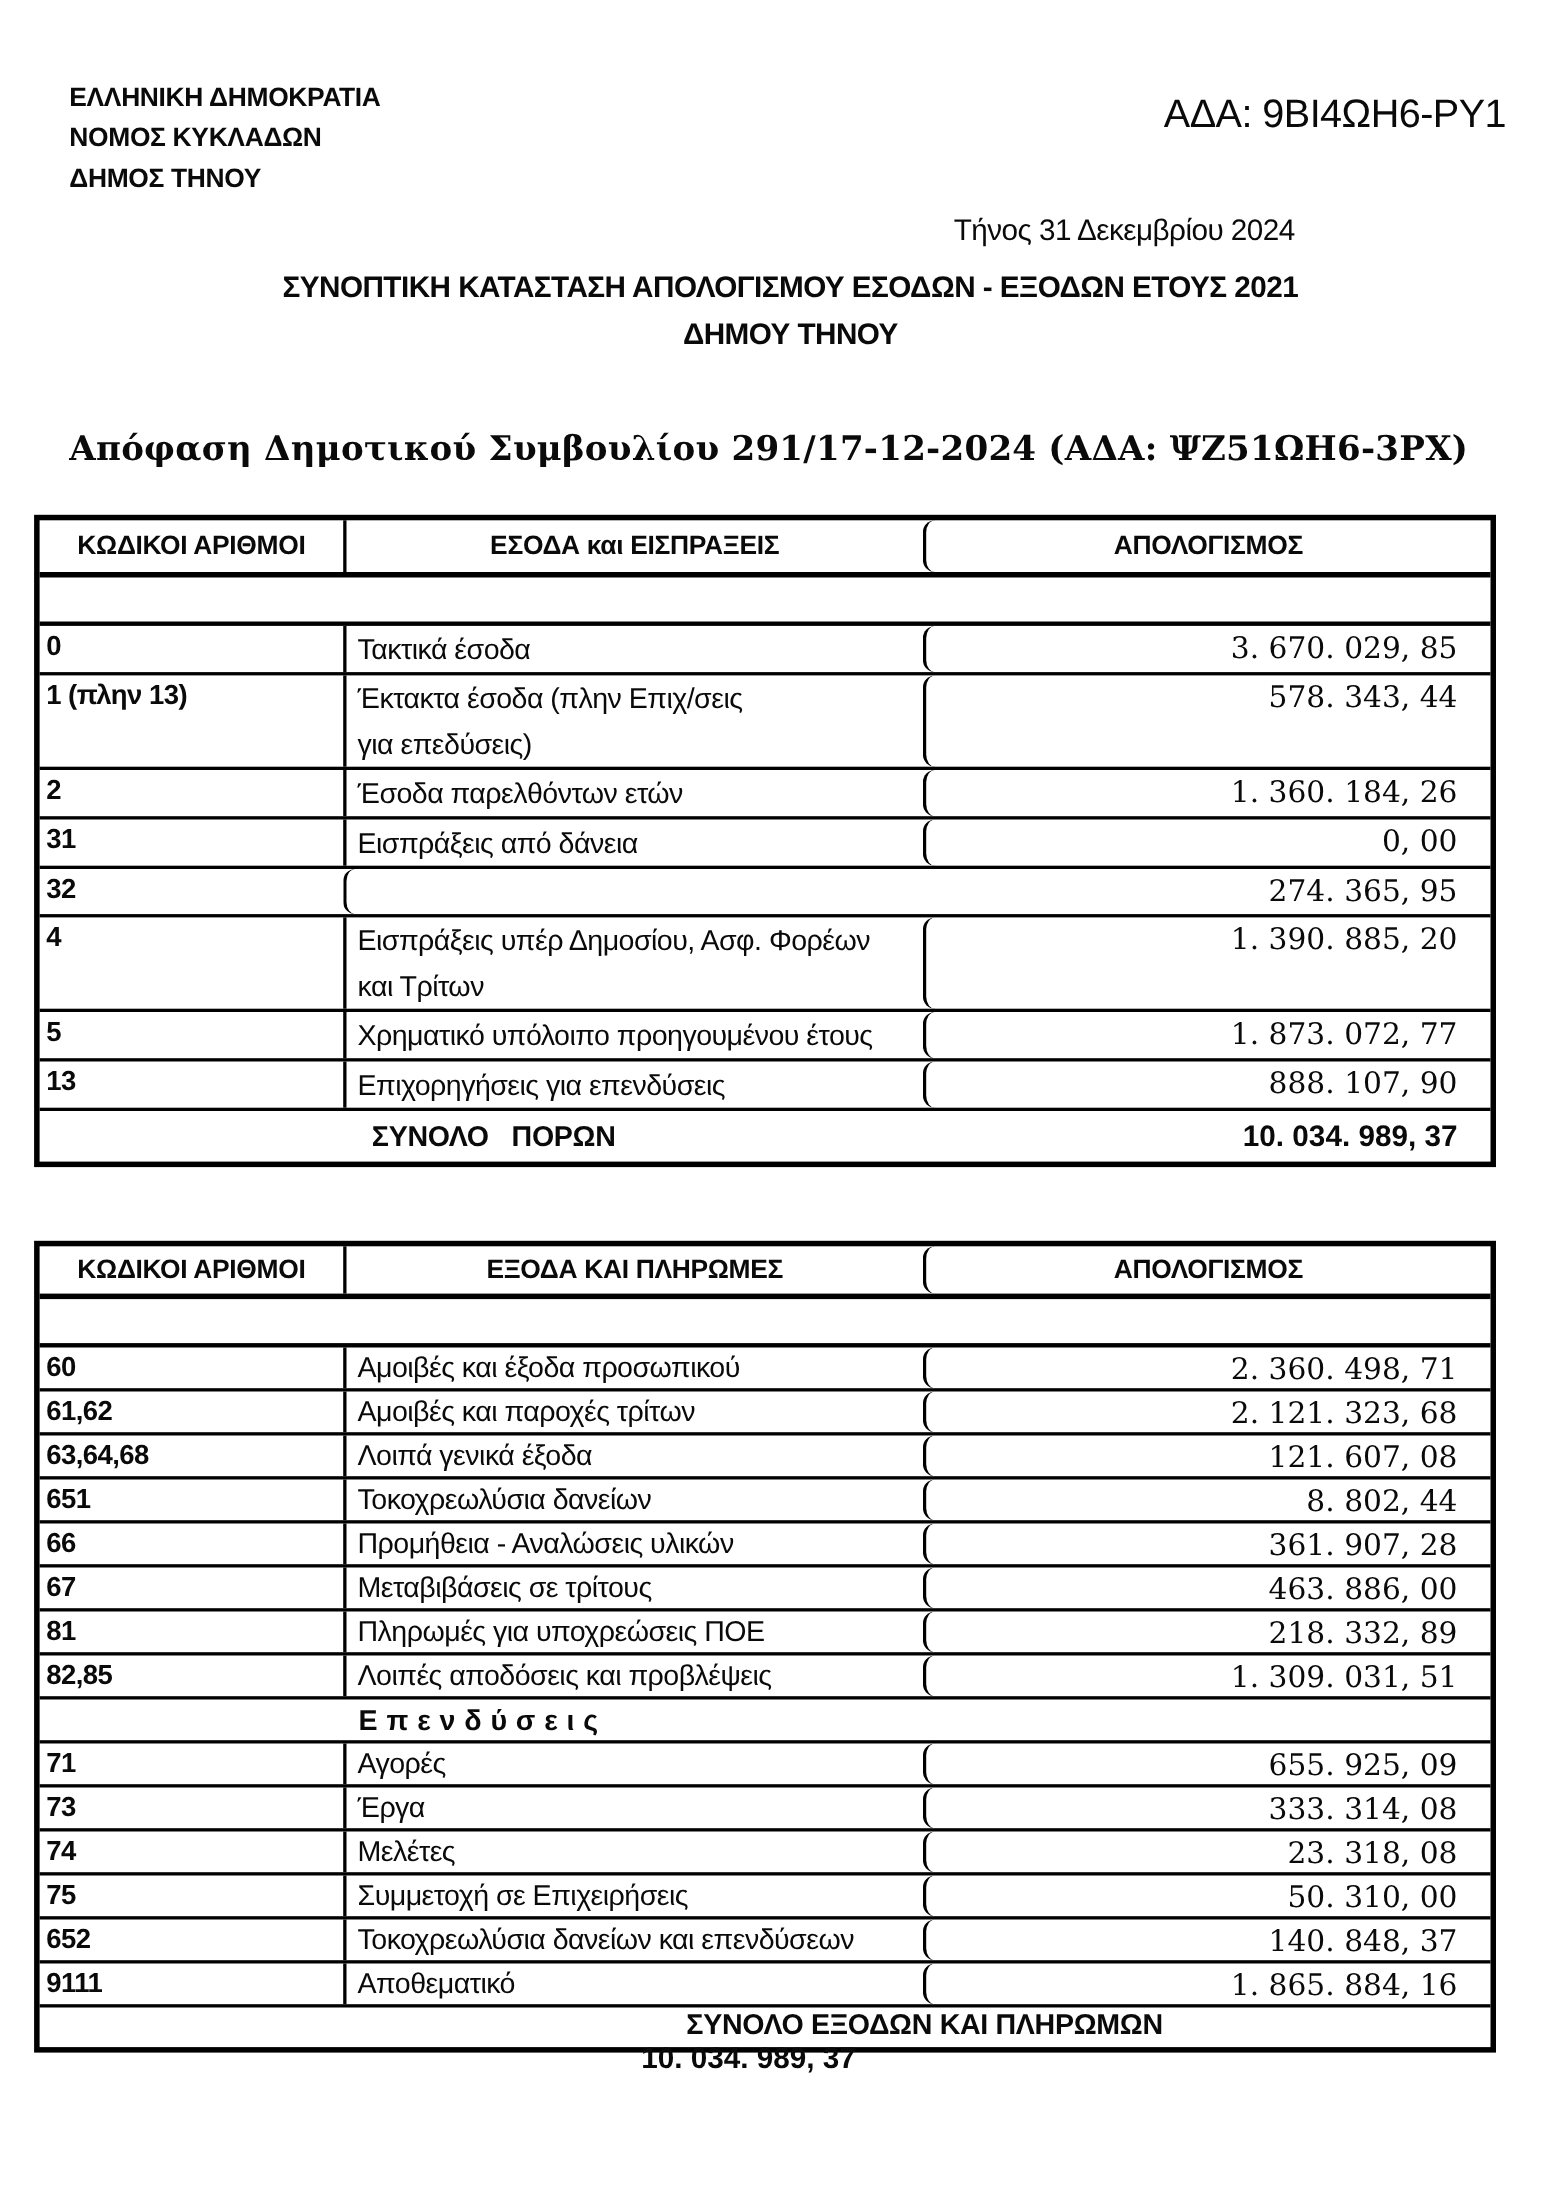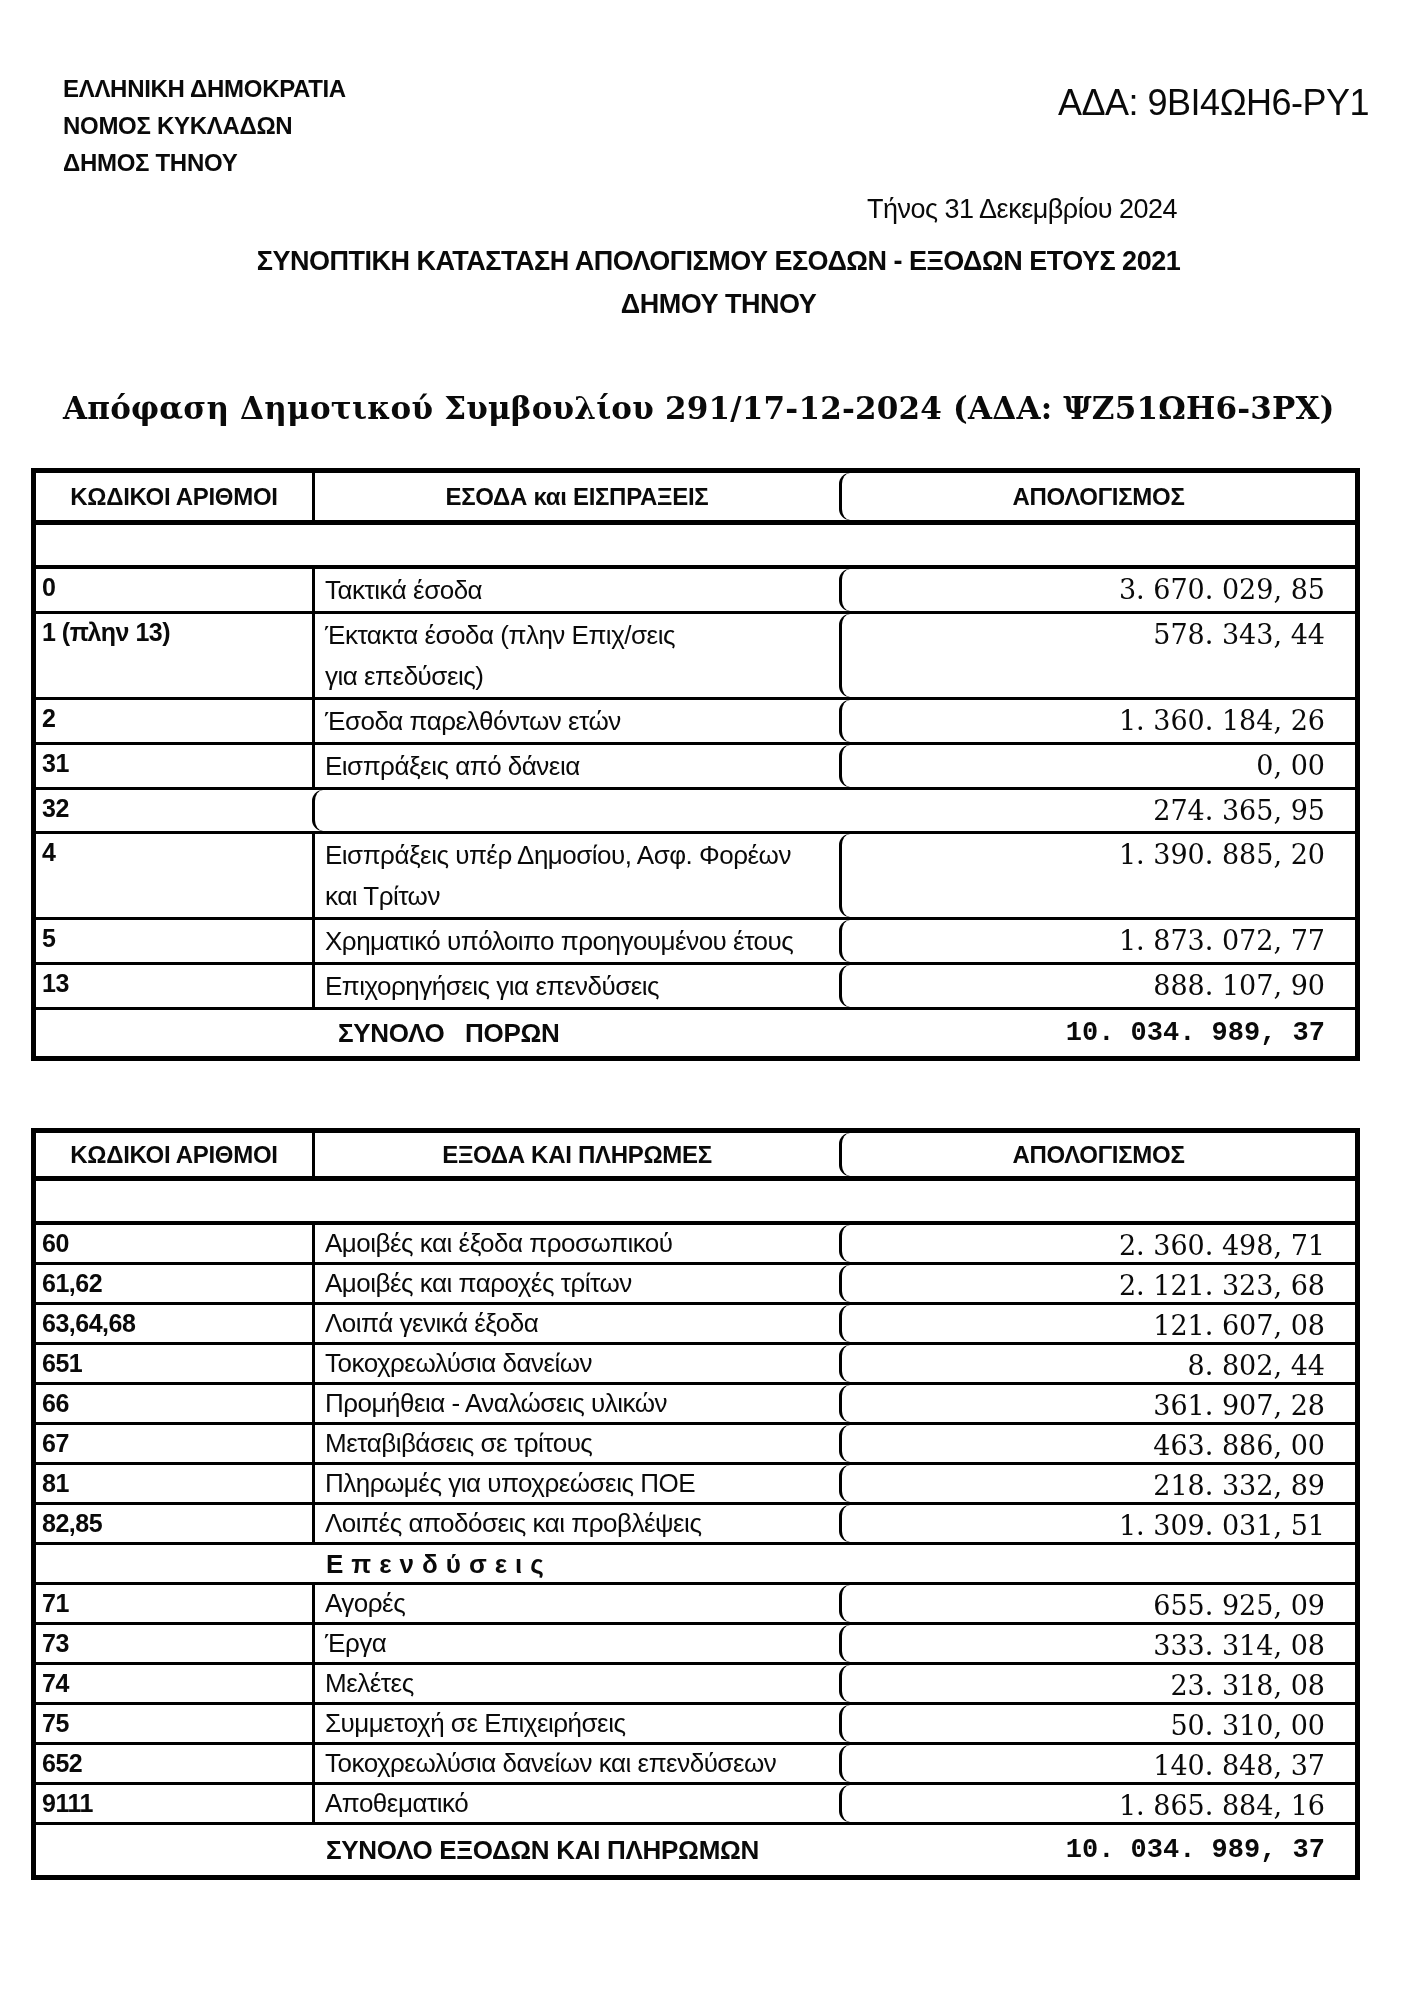--- a/index.html
+++ b/index.html
@@ -74,27 +74,27 @@
   }
 
   .section-row{
     border-bottom:3px solid #000; min-height:40px;
     font-weight:700; font-size:26px; letter-spacing:8px;
     padding:4px 0 0 290px;
   }
 
   .total-row{ display:flex; align-items:center; }
   .t1 .total-row{ height:46px;padding-left:12px; }
-  .t2 .total-row{ height:50px; }
+  .t2 .total-row{ height:36px;flex-direction:column; }
   .total-label{
     font-weight:700; font-size:26px; letter-spacing:-0.3px;
     padding-left:290px; white-space:pre; flex:1;
   }
   .total-amount{
-    font-family:Liberation Mono, monospace;
+    font-family:Liberation Sans, sans-serif;
     font-weight:700; font-size:27px; text-align:right;
     padding-right:30px; white-space:pre;
   }
 
   
   .footer-block{
     position:absolute; left:0; top:1893px; width:1409px; text-align:center;
     font-family:"DejaVu Serif","Liberation Serif",serif;
     font-weight:700; font-size:30px; line-height:50px; white-space:pre;
   }

